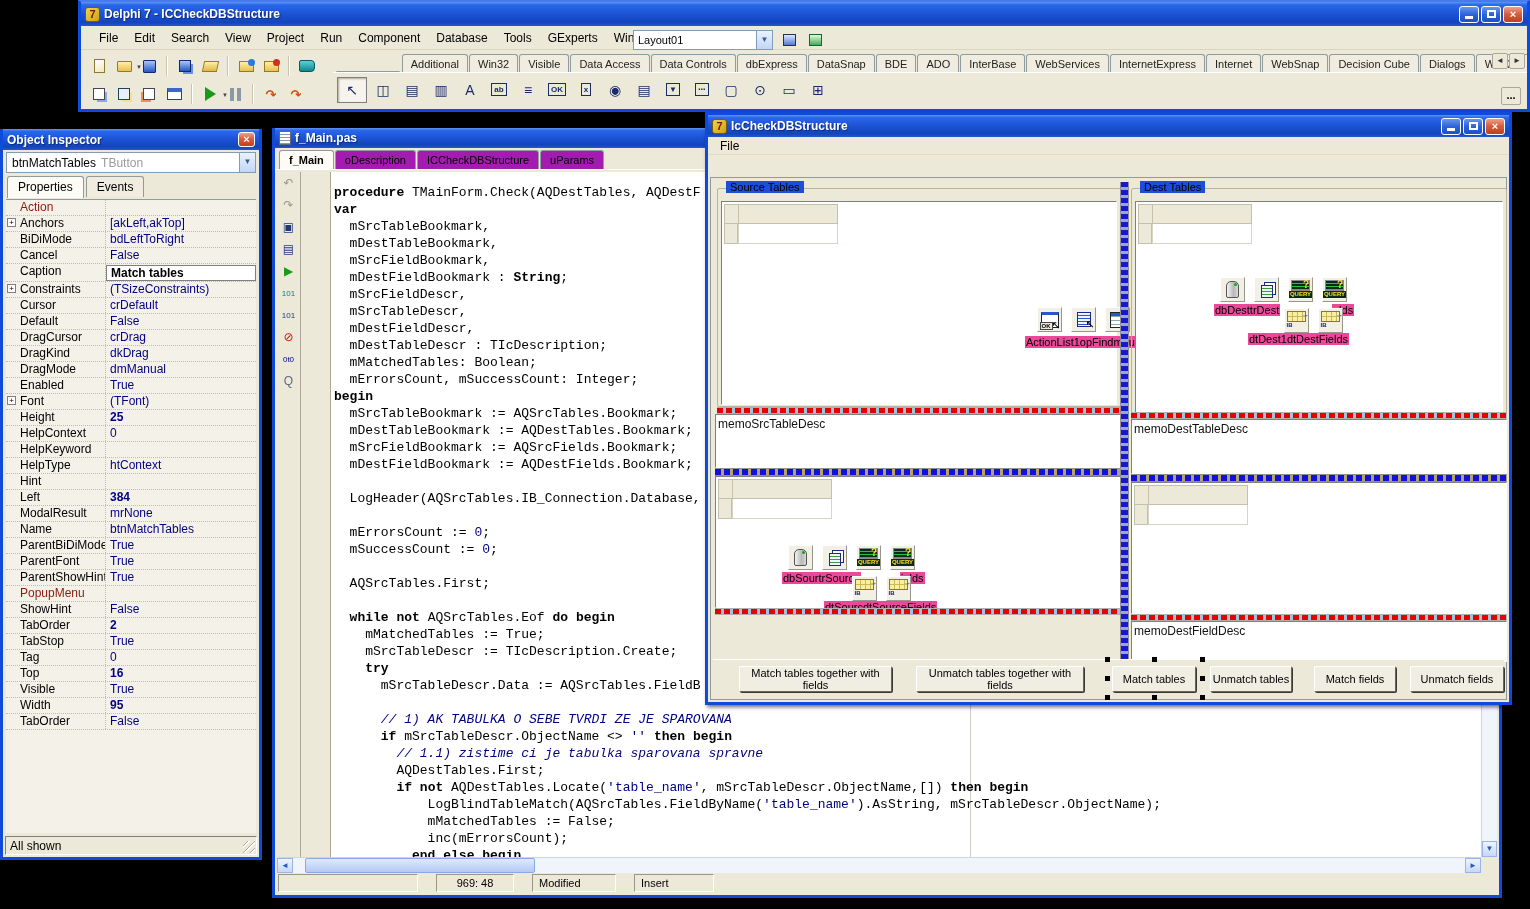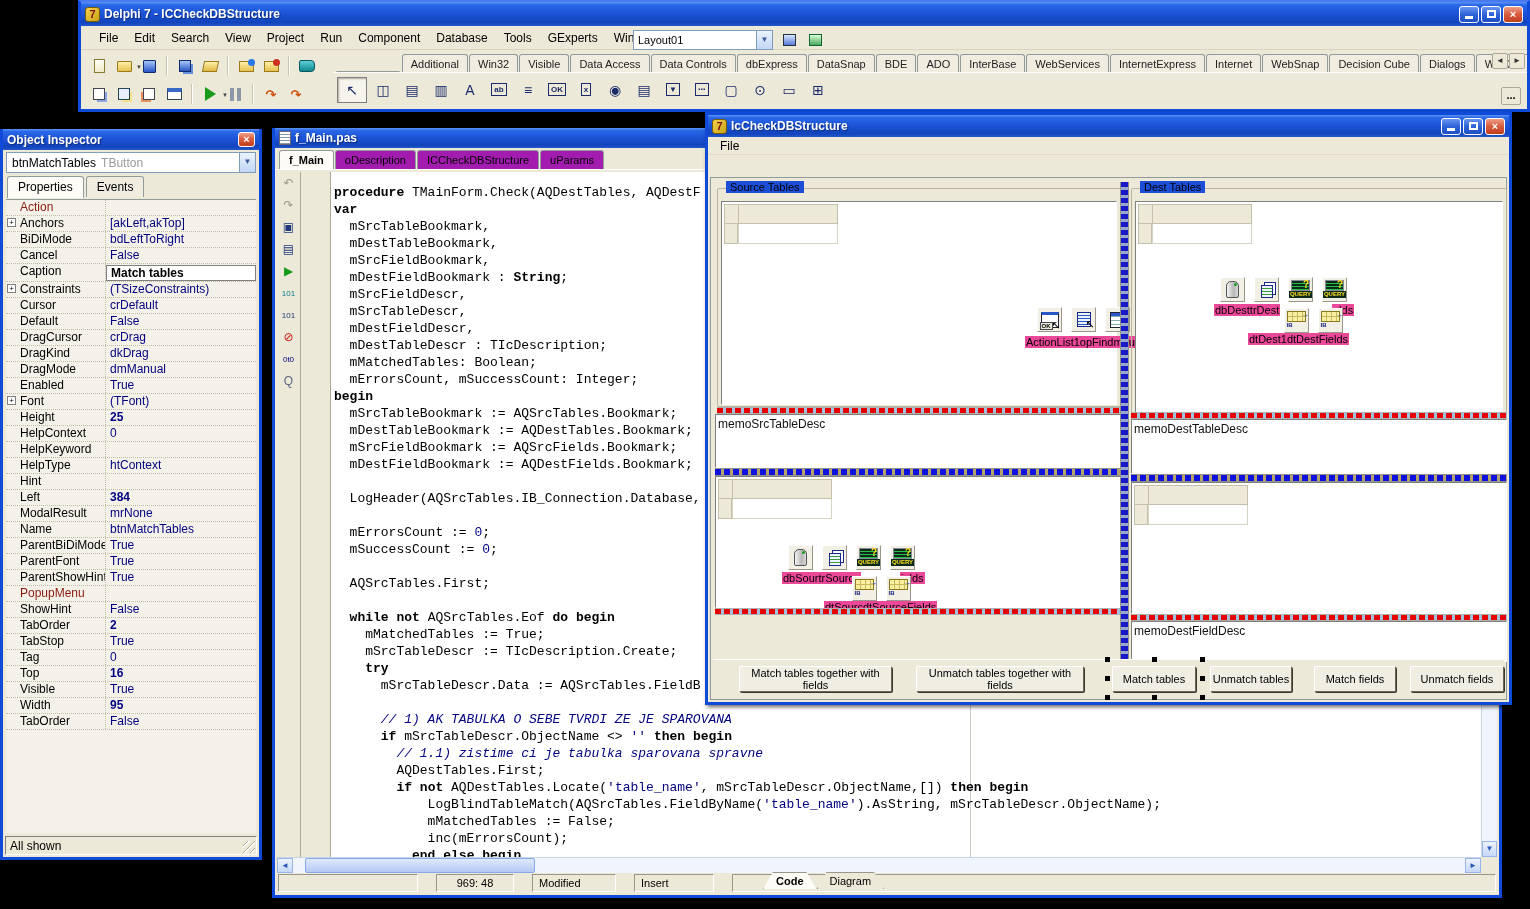--- a/index.html
+++ b/index.html
@@ -615,24 +615,20 @@
       <div class="hs-btn lf">◄</div>
       <div class="hs-thumb"></div>
       <div class="hs-btn rt">►</div>
     </div>
     <div class="ed-corner"></div>
     <div class="ed-status">
       <span class="st-pane" style="width:140px;"></span>
       <span class="st-pane" style="width:78px;text-align:center;">969: 48</span>
       <span class="st-pane" style="width:84px;">Modified</span>
       <span class="st-pane" style="width:80px;">Insert</span>
-      <span class="st-pane st-tabzone" id="ed-bottom-tabs">
-          <span class="bt-tab sel">Code</span>
-          <span class="bt-tab">Diagram</span>
-        </span>
     </div>
   </div>
 
   <div id="form-win" class="win">
     <div class="tbar">
       <span class="dicon">7</span>
       <span class="ttl">IcCheckDBStructure</span>
       <span class="winbtns">
         <span class="wb">
             <span class="minbar"></span>

